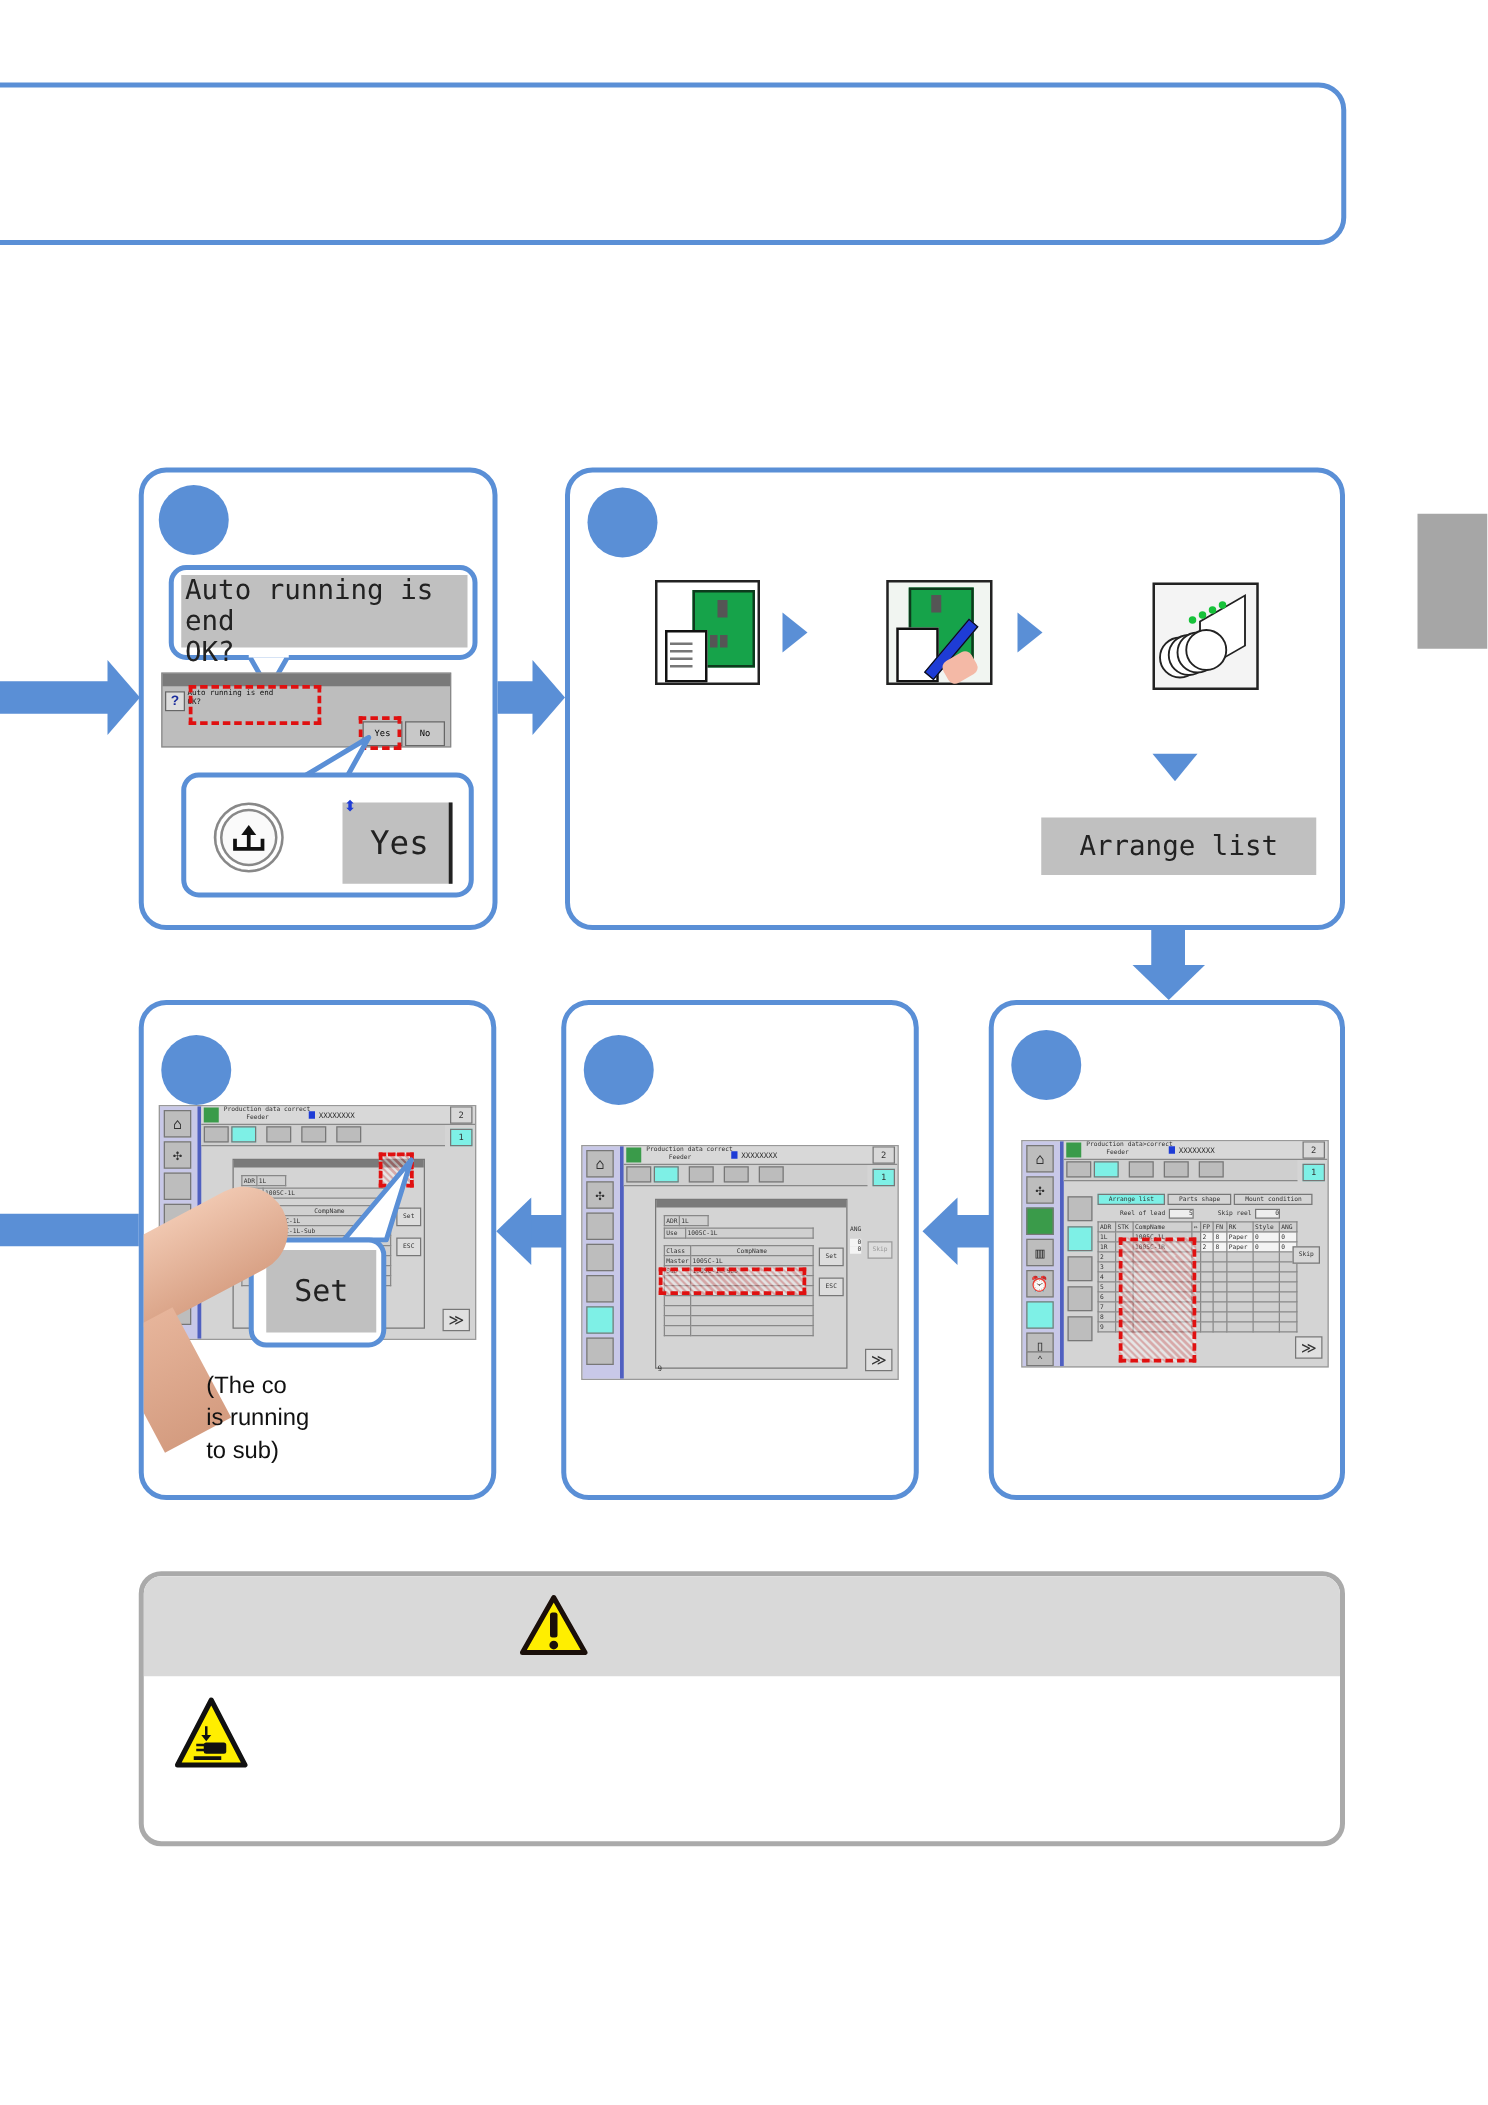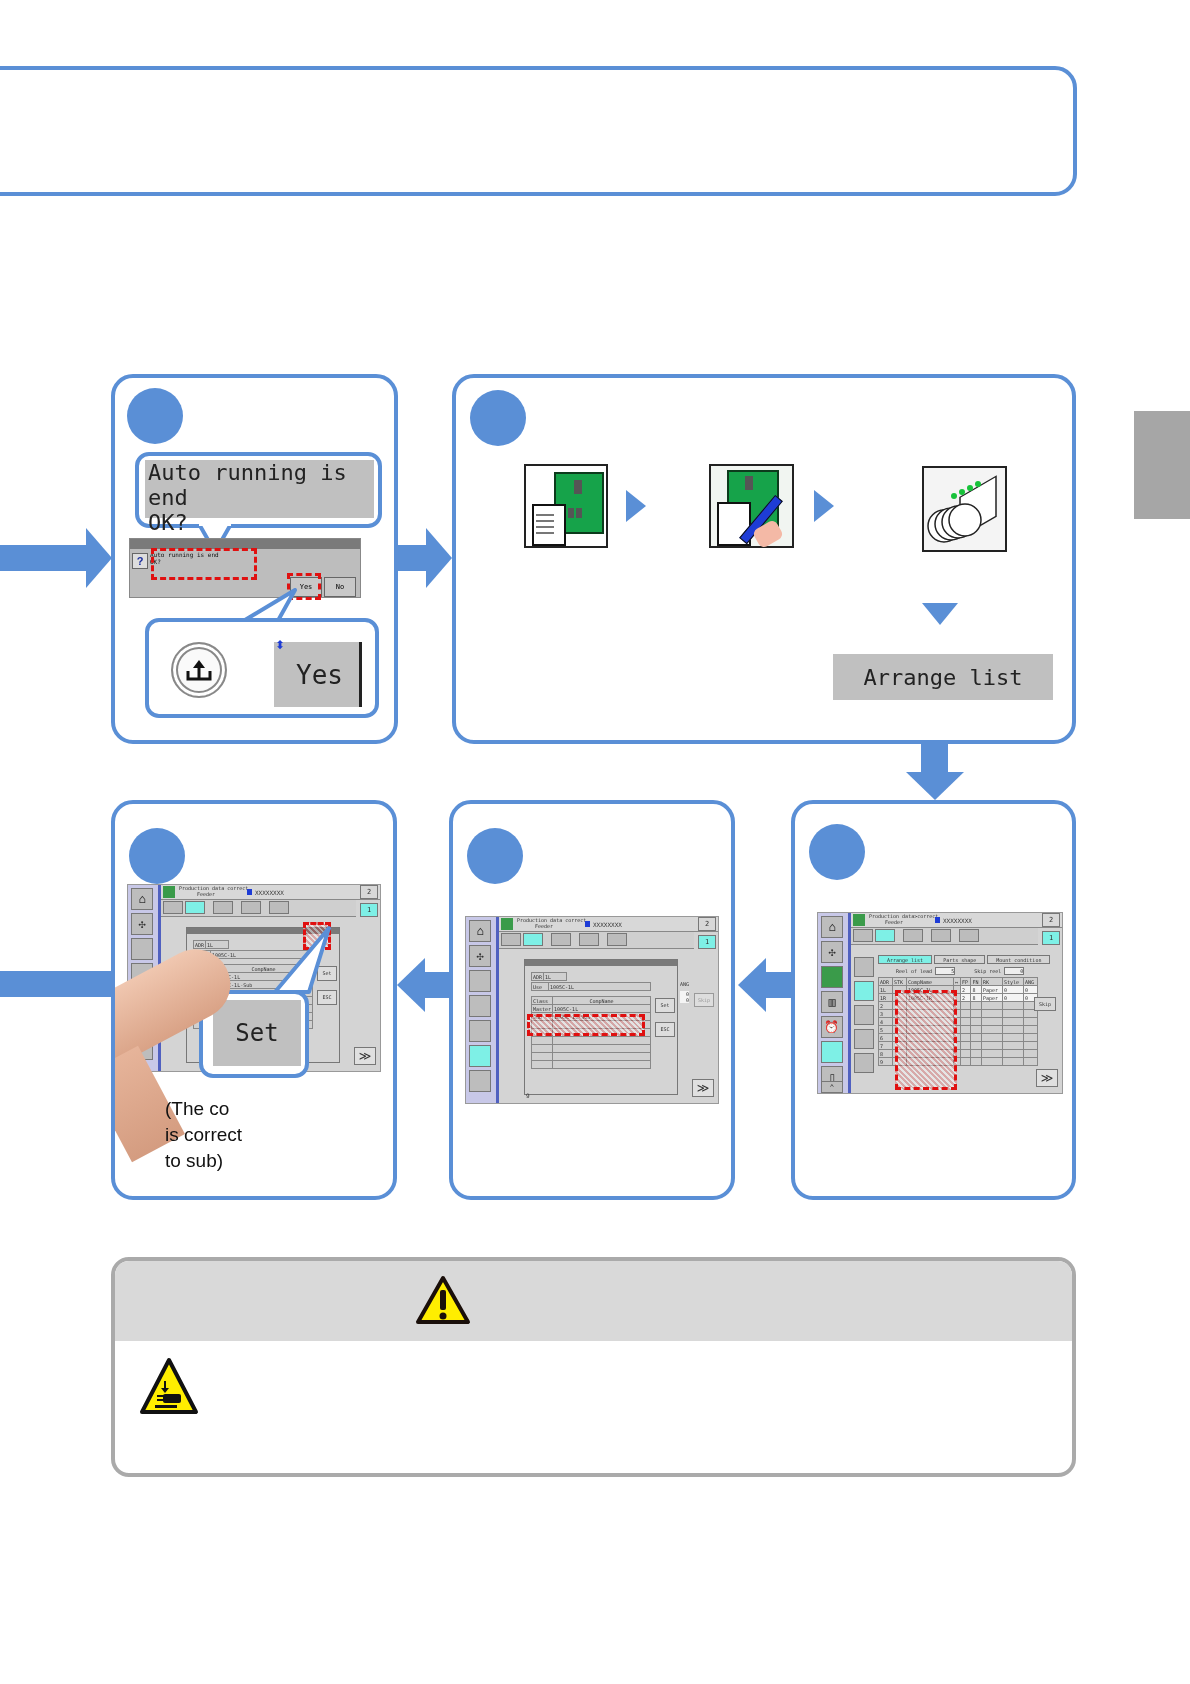--- a/index.html
+++ b/index.html
@@ -540,21 +540,21 @@
     <div class="gray-btn mono" style="left:10px; top:6px; width:88px; height:66px; font-size:24px;">
       <span>Set</span>
     </div>
   </div>
 
   <div class="abs" style="left:-30px; top:204px; width:160px; height:70px; border-radius:36px; background:linear-gradient(180deg,#f0c7b0,#d9a286); transform:rotate(-28deg); transform-origin:left center;"></div>
   <div class="abs" style="left:-10px; top:250px; width:60px; height:100px; background:linear-gradient(180deg,#e6b49a,#d49c80); transform:rotate(-28deg);"></div>
 
   <div class="abs" style="left:50px; top:292px; width:84px; font-size:19px; line-height:26px; color:#111; overflow:hidden; white-space:nowrap;">
     <div>(The co</div>
-    <div>is correct</div>
+    <div>is running</div>
     <div>to sub)</div>
   </div>
 </div>
 
 <div class="arrow-bar" style="left:0; top:971px; width:111px; height:26px;"></div>
 
 <div class="caution">
   <div class="caution-head">
     <svg class="abs" style="left:300px; top:14px;" width="56" height="50" viewBox="0 0 56 50">
       <polygon points="28,3 53,47 3,47" fill="#ffee00" stroke="#1a0f0a" stroke-width="4" stroke-linejoin="round"></polygon>

